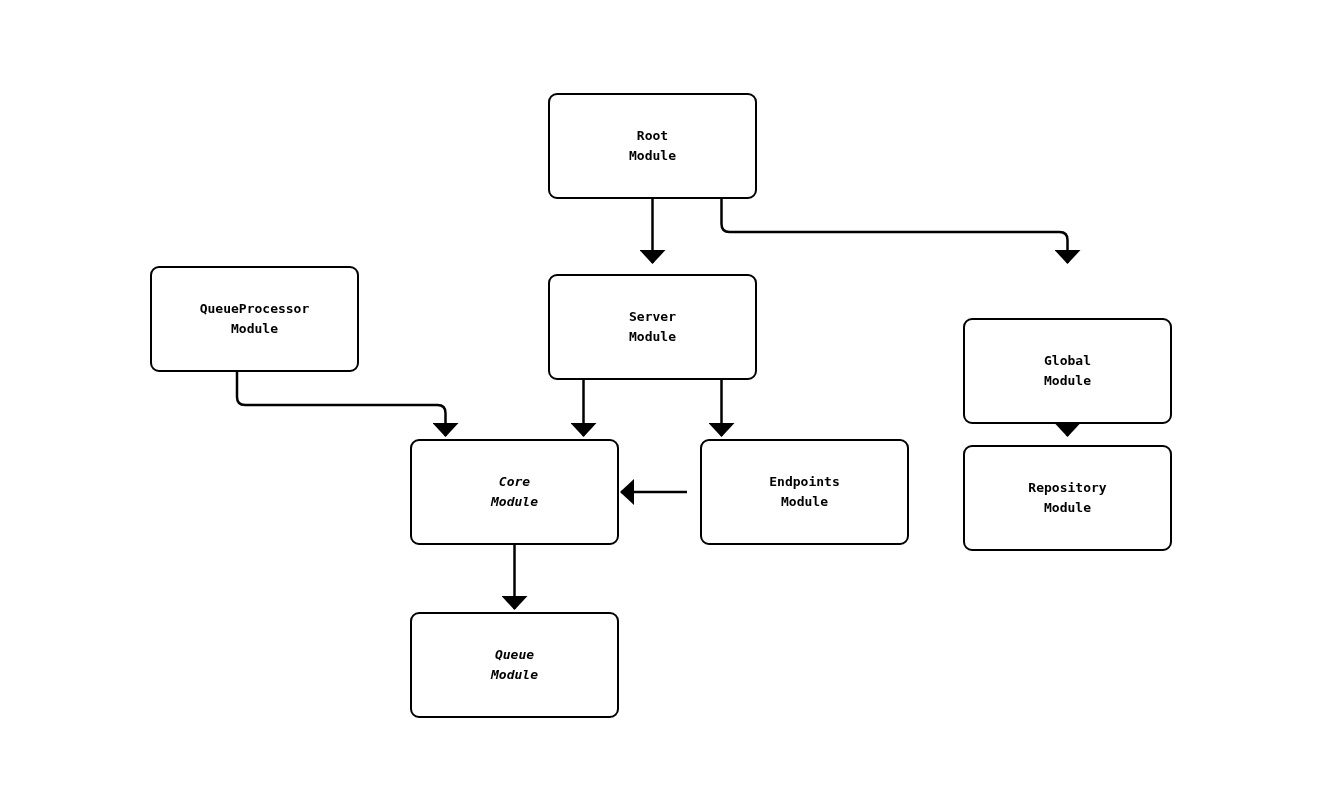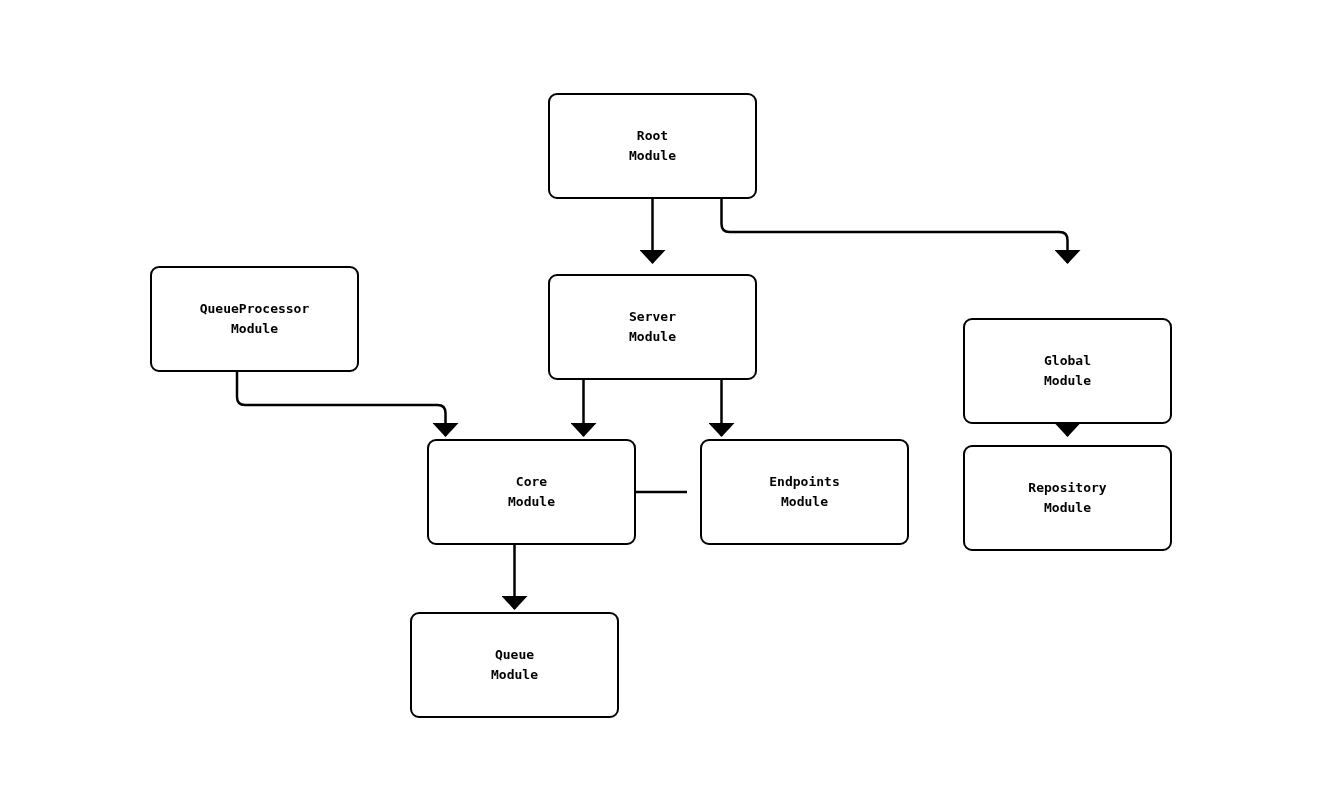--- a/index.html
+++ b/index.html
@@ -80,33 +80,33 @@
   <div class="node" style="left:150px; top:266px;">
     <span class="label">QueueProcessor
 Module</span>
   </div>
 
   <div class="node" style="left:963px; top:272px;margin-top:46px;">
     <span class="label">Global
 Module</span>
   </div>
 
-  <div class="node" style="left:427px; top:439px;">
+  <div class="node" style="left:410px; top:439px;font-style:italic;">
     <span class="label">Core
 Module</span>
   </div>
 
   <div class="node" style="left:700px; top:439px;">
     <span class="label">Endpoints
 Module</span>
   </div>
 
   <div class="node" style="left:963px; top:445px;">
     <span class="label">Repository
 Module</span>
   </div>
 
-  <div class="node" style="left:410px; top:612px;">
+  <div class="node" style="left:410px; top:612px;font-style:italic;">
     <span class="label">Queue
 Module</span>
   </div>
 
 </div>
 
 </body></html>

